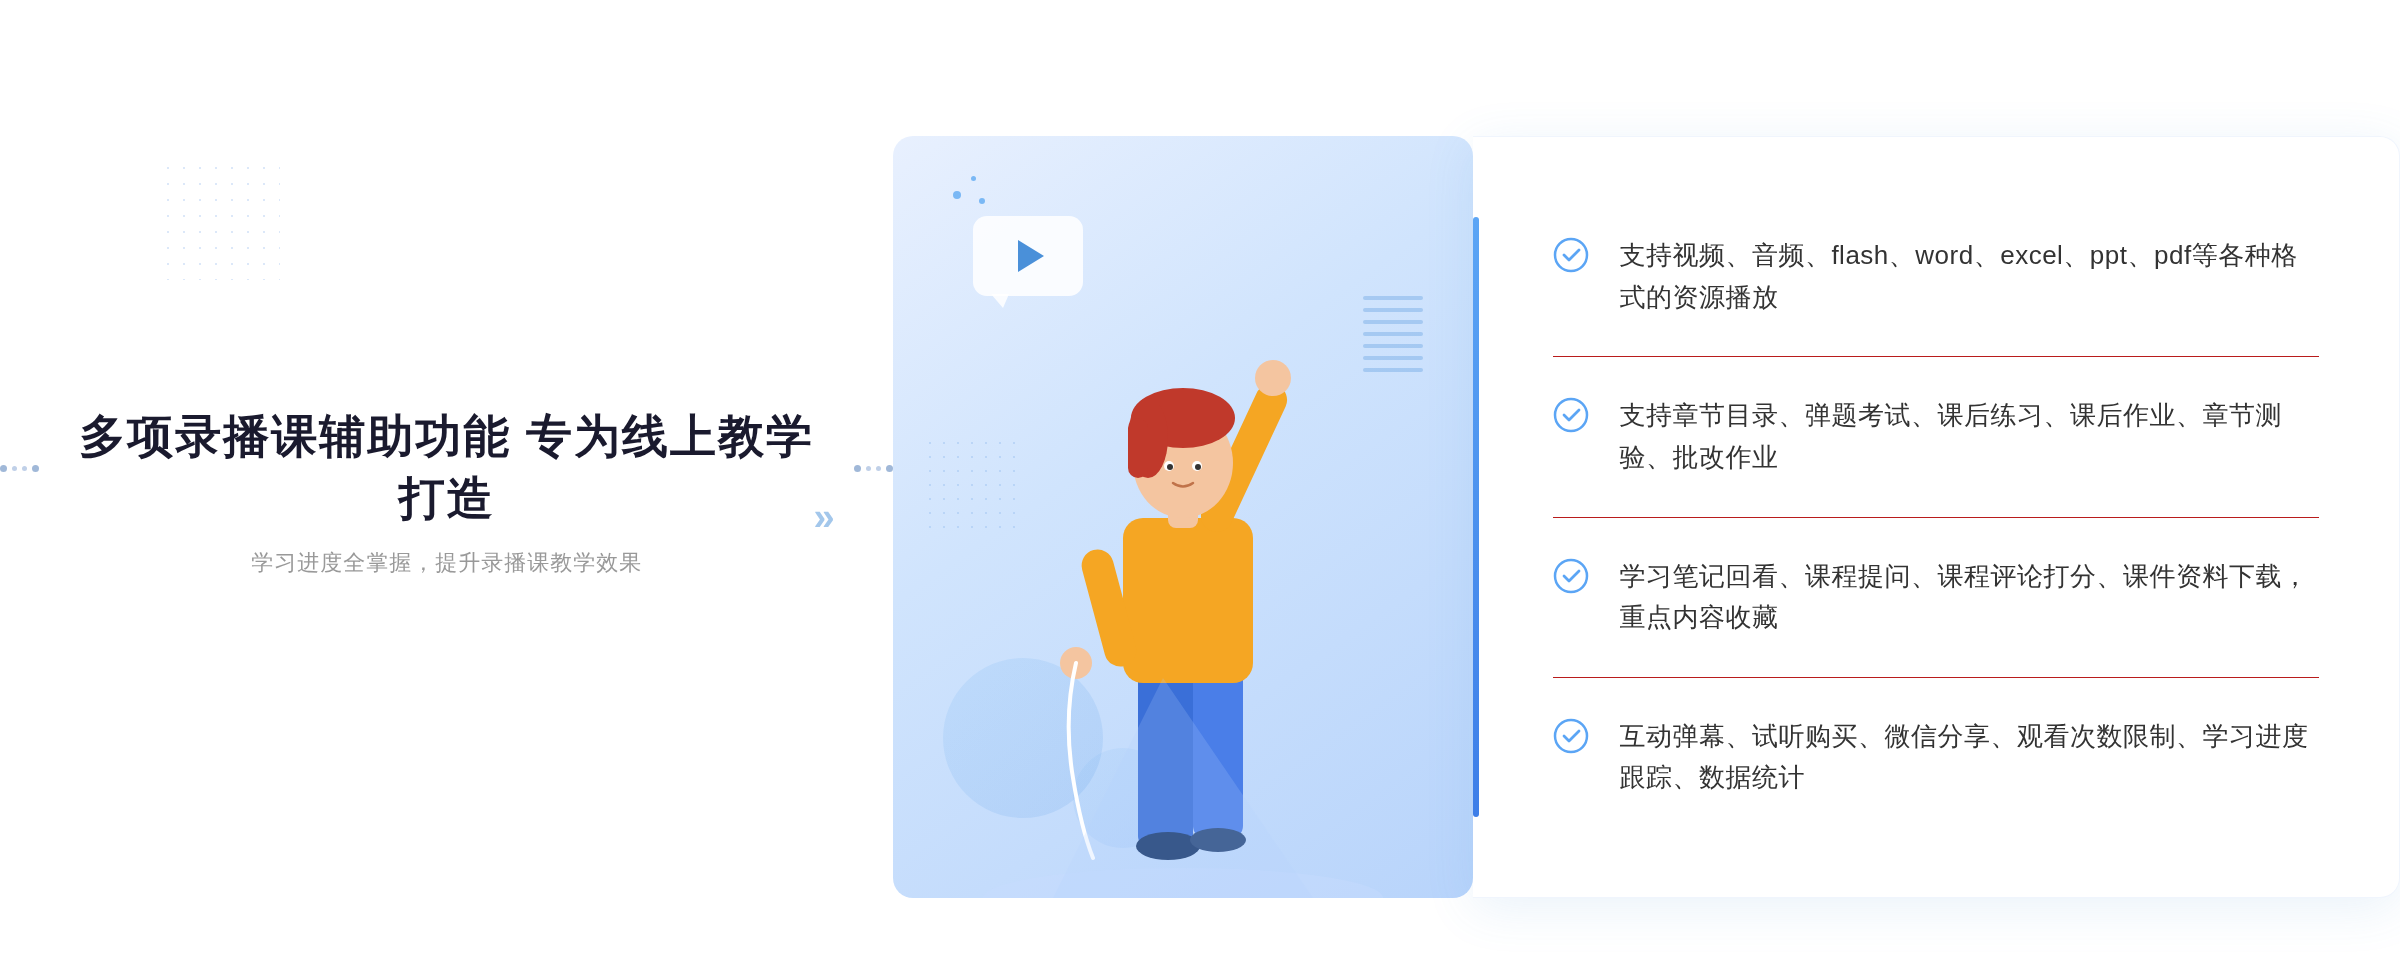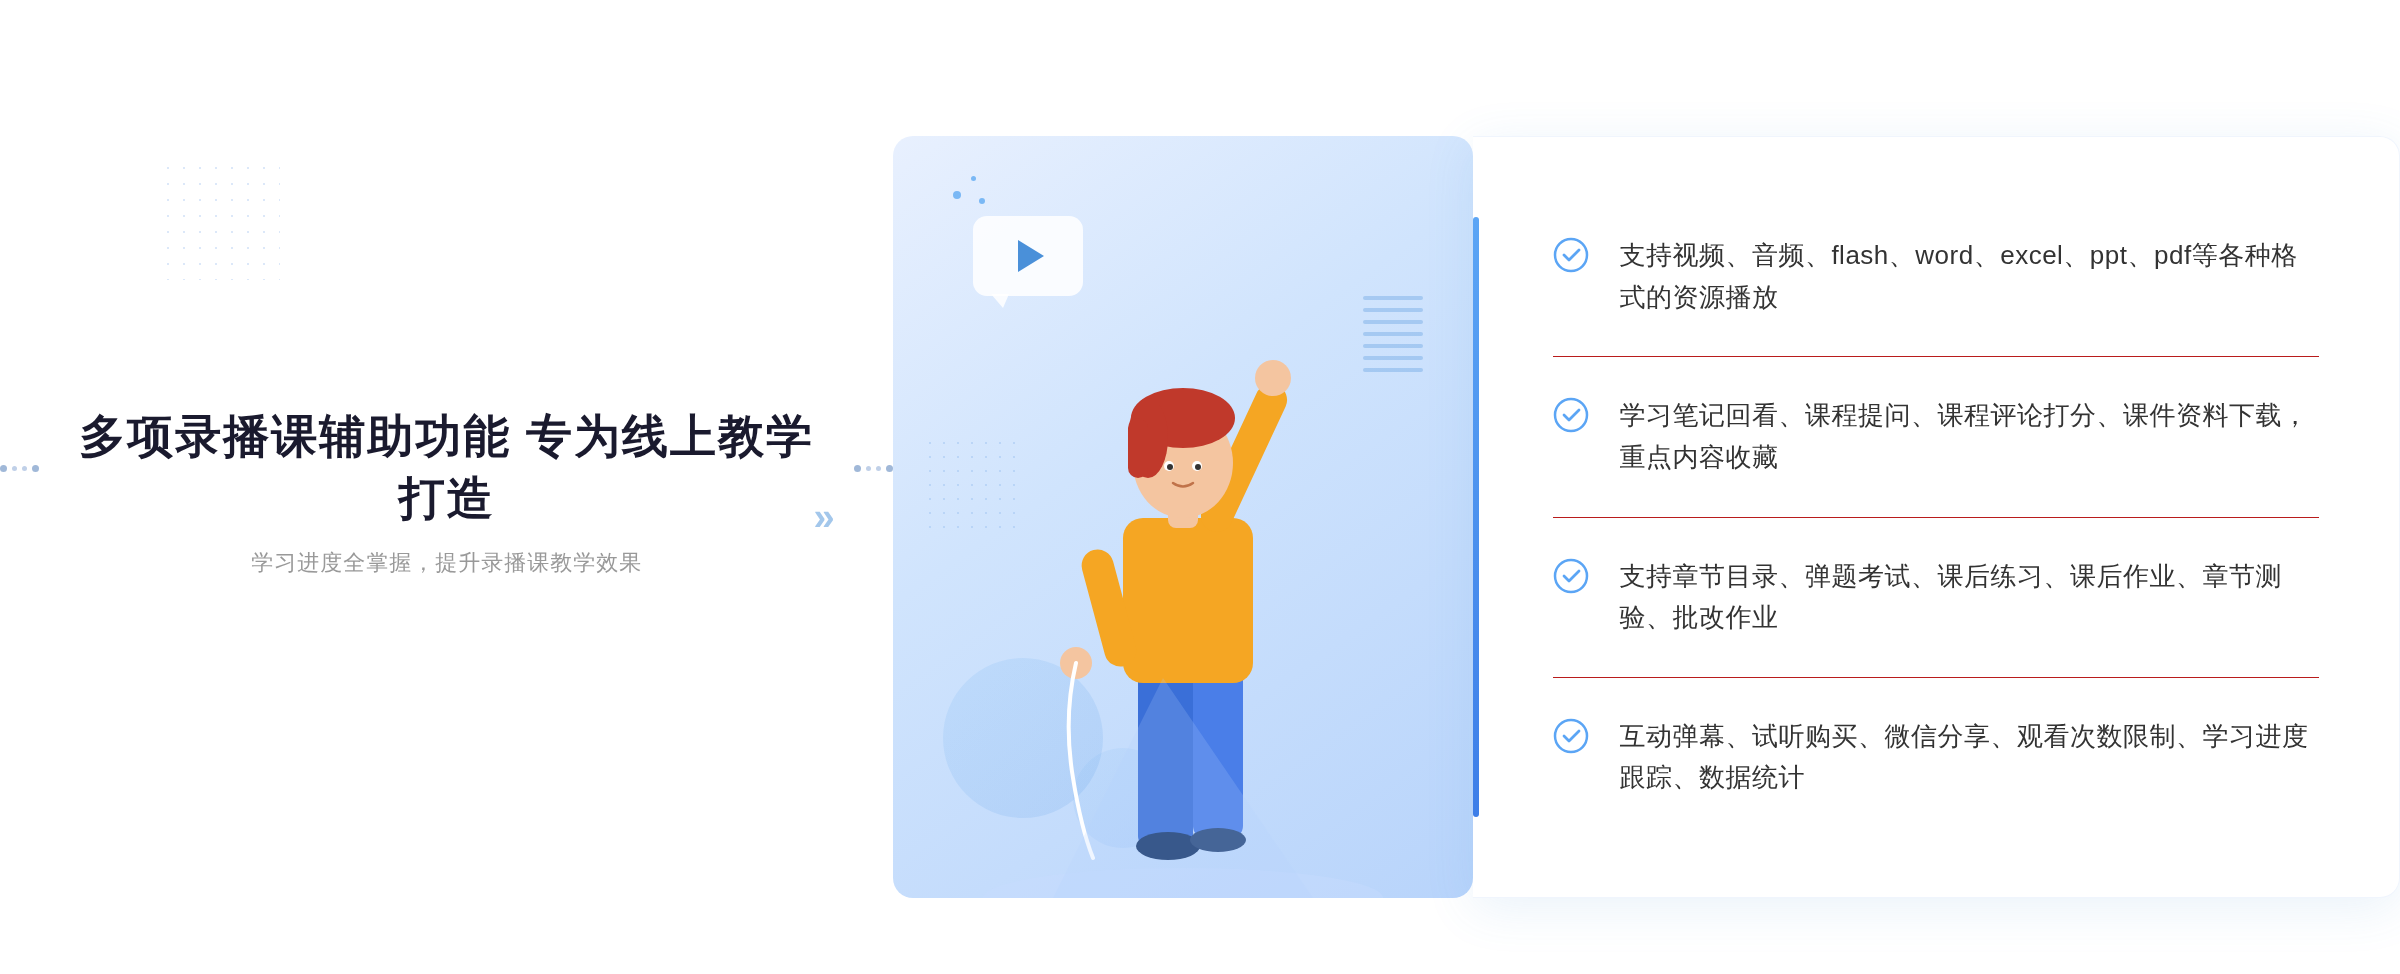--- a/index.html
+++ b/index.html
@@ -413,31 +413,31 @@
         <span class="feature-text">支持视频、音频、flash、word、excel、ppt、pdf等各种格式的资源播放</span>
       </div>
 
       <div class="feature-item">
         <div class="check-icon">
           <svg viewBox="0 0 36 36" xmlns="http://www.w3.org/2000/svg">
             <circle cx="18" cy="18" r="16" stroke="#5ba5f5" stroke-width="2.5" fill="none"></circle>
             <polyline points="11,18 16,23 26,13" stroke="#5ba5f5" stroke-width="2.8" fill="none" stroke-linecap="round" stroke-linejoin="round"></polyline>
           </svg>
         </div>
-        <span class="feature-text">学习笔记回看、课程提问、课程评论打分、课件资料下载，重点内容收藏</span>
+        <span class="feature-text">支持章节目录、弹题考试、课后练习、课后作业、章节测验、批改作业</span>
       </div>
 
       <div class="feature-item">
         <div class="check-icon">
           <svg viewBox="0 0 36 36" xmlns="http://www.w3.org/2000/svg">
             <circle cx="18" cy="18" r="16" stroke="#5ba5f5" stroke-width="2.5" fill="none"></circle>
             <polyline points="11,18 16,23 26,13" stroke="#5ba5f5" stroke-width="2.8" fill="none" stroke-linecap="round" stroke-linejoin="round"></polyline>
           </svg>
         </div>
-        <span class="feature-text">支持章节目录、弹题考试、课后练习、课后作业、章节测验、批改作业</span>
+        <span class="feature-text">学习笔记回看、课程提问、课程评论打分、课件资料下载，重点内容收藏</span>
       </div>
 
       <div class="feature-item">
         <div class="check-icon">
           <svg viewBox="0 0 36 36" xmlns="http://www.w3.org/2000/svg">
             <circle cx="18" cy="18" r="16" stroke="#5ba5f5" stroke-width="2.5" fill="none"></circle>
             <polyline points="11,18 16,23 26,13" stroke="#5ba5f5" stroke-width="2.8" fill="none" stroke-linecap="round" stroke-linejoin="round"></polyline>
           </svg>
         </div>
         <span class="feature-text">互动弹幕、试听购买、微信分享、观看次数限制、学习进度跟踪、数据统计</span>

